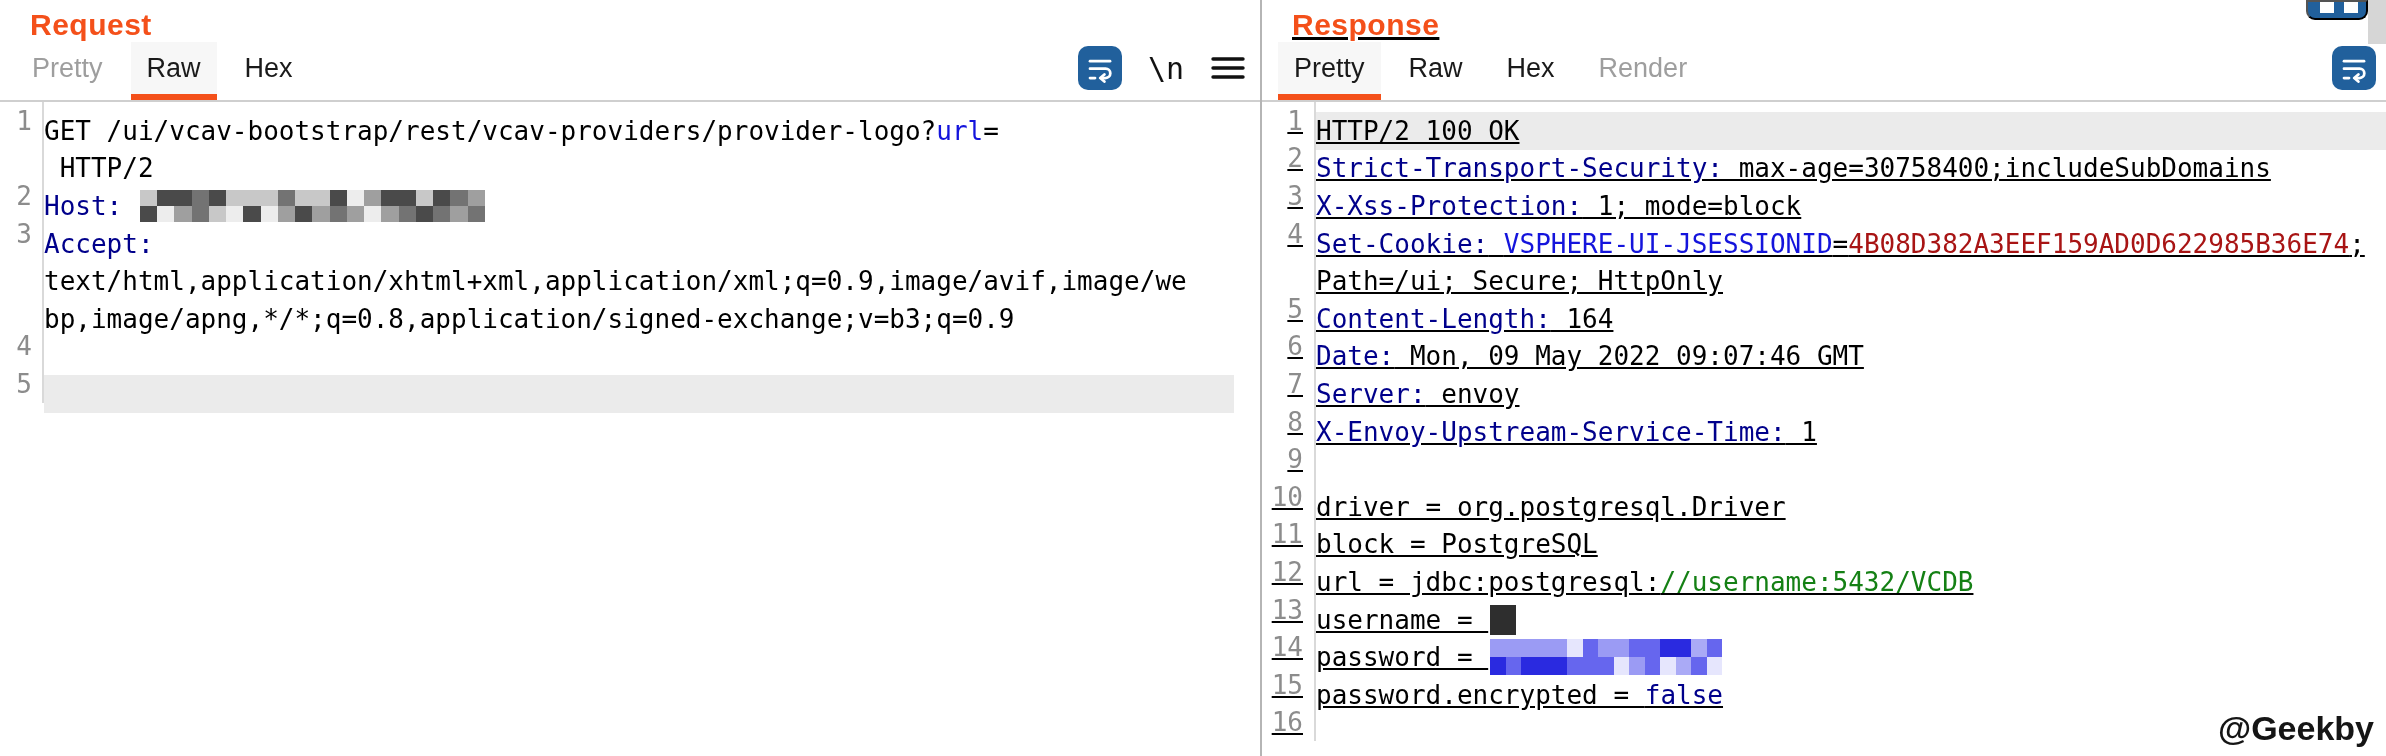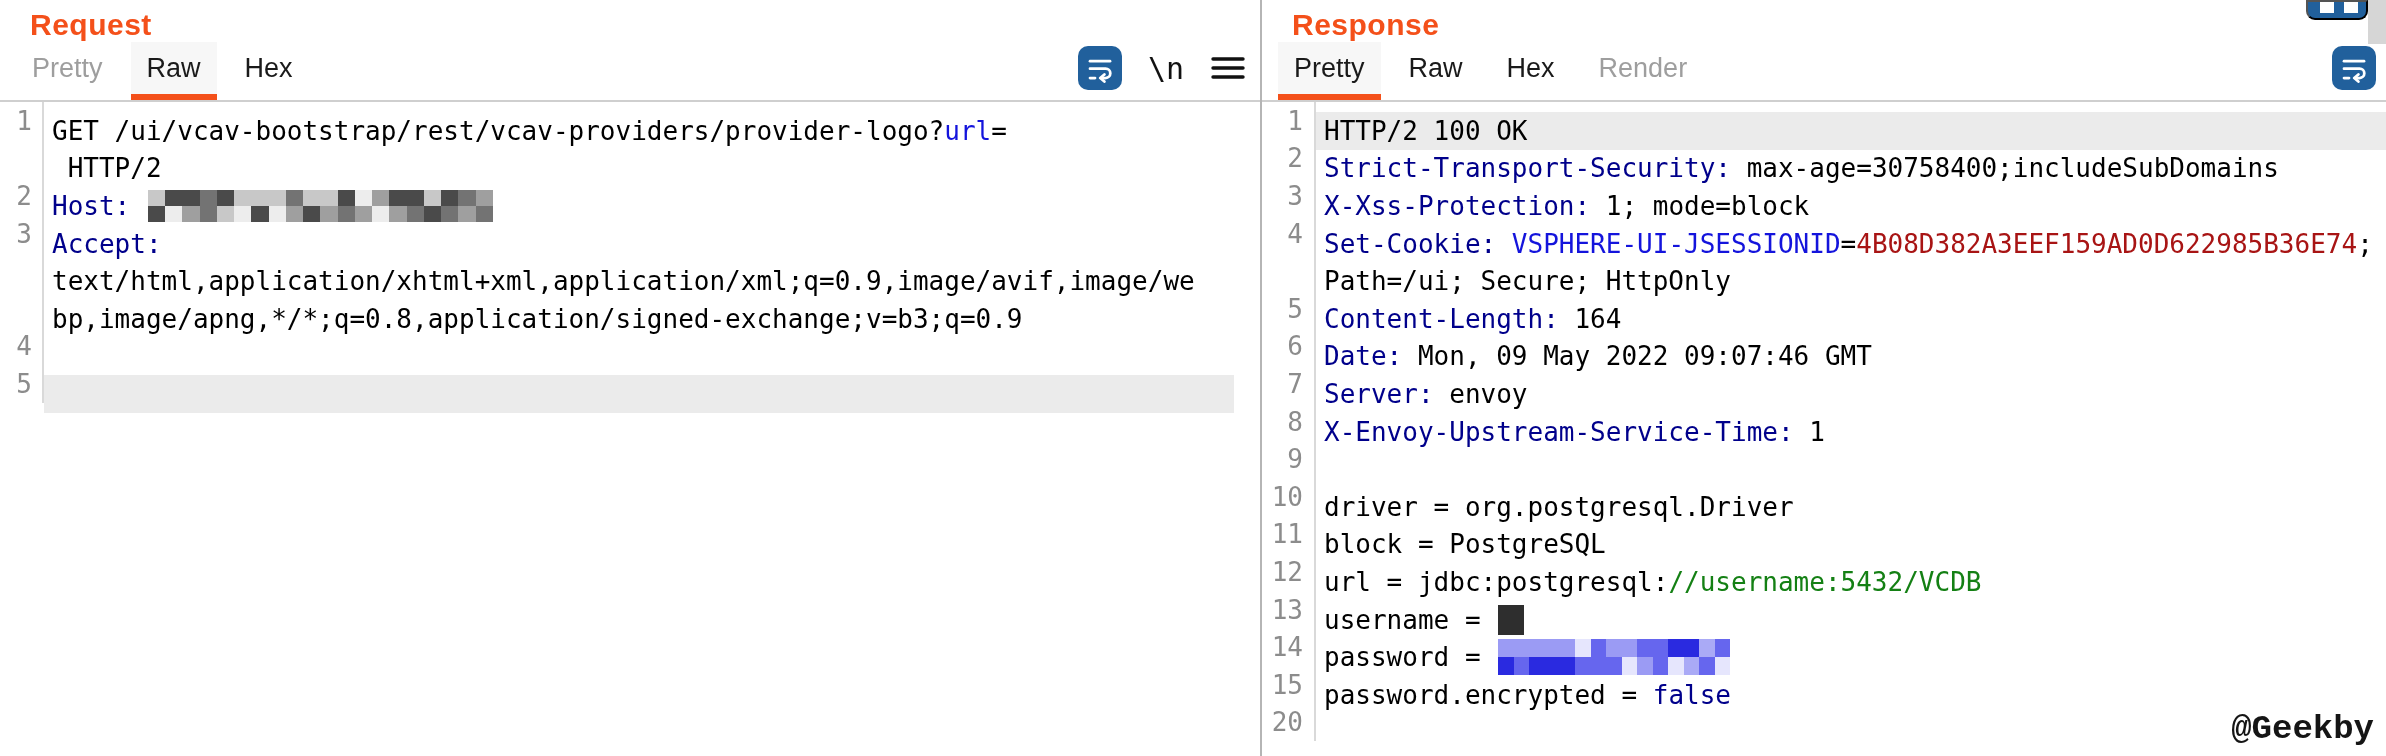--- a/index.html
+++ b/index.html
@@ -1,21 +1,21 @@
 <!DOCTYPE html>
 <html style="--accent: #f4501a; --icon-blue: #21609c; --syntax-key: #00008b; --syntax-param: #1414dc; --syntax-value: #a81414; --syntax-url: #148014; --gutter: #8c8c8c; --line-highlight: #ebebeb; --tab-disabled: #9e9e9e; --border: #cfcfcf; --divider: #b5b5b5; --active-tab-bg: #f7f7f7;"><head>
 <meta charset="utf-8">
 <style>
   html,body{margin:0;padding:0;background:#fff;}
   .app{position:relative;width:2386px;height:756px;background:#fff;overflow:hidden;
        display:flex;font-family:"Liberation Sans",sans-serif;}
   .panel{position:relative;height:100%;background:#fff;}
   .request-panel{width:1260px;flex:0 0 auto;}
   .divider{width:2px;background:var(--divider);flex:0 0 auto;}
-  .response-panel{flex:1 1 auto;min-width:0;}
+  .response-panel{flex:1 1 auto;min-width:0;text-decoration:underline;}
 
   .panel-header{position:relative;height:100px;border-bottom:2px solid var(--border);}
   .panel-title{margin:0;padding:8px 0 0 30px;font-size:30px;font-weight:700;color:var(--accent);letter-spacing:.5px;}
   .tabs{position:absolute;left:16px;bottom:0;display:flex;align-items:stretch;height:58px;}
   .tab{appearance:none;background:none;border:none;cursor:pointer;margin:0 12px 0 0;padding:0 16px;
        font-family:"Liberation Sans",sans-serif;font-size:27px;color:#1a1a1a;
        border-bottom:6px solid transparent;}
   .tab.active{background:var(--active-tab-bg);border-bottom-color:var(--accent);}
   .tab.disabled{color:var(--tab-disabled);}
   .header-icons{position:absolute;top:46px;display:flex;align-items:center;gap:26px;}
@@ -29,32 +29,32 @@
   .corner-tab i{position:absolute;top:-2px;width:14px;height:13px;background:#fff;}
   .corner-tab i:first-child{left:12px;} .corner-tab i:last-child{left:36px;}
   .corner-gray{position:absolute;top:0;right:0;width:18px;height:44px;background:#d6d6d6;}
 
   .editor{position:relative;width:100%;cursor:text;}
   .row{display:flex;height:37.6px;align-items:center;}
   .gutter{flex:0 0 auto;text-align:right;color:var(--gutter);font:26px "DejaVu Sans Mono",monospace;
           border-right:2px solid #d9d9d9;height:100%;display:flex;align-items:center;justify-content:flex-end;box-sizing:border-box;}
   .request-panel .gutter{width:44px;padding-right:10px;}
   .response-panel .gutter{width:54px;padding-right:11px;}
-  .code{flex:1 1 auto;height:100%;display:flex;align-items:center;padding-left:8px;
+  .code{flex:1 1 auto;height:100%;display:flex;align-items:center;
         font:26px "DejaVu Sans Mono",monospace;white-space:pre;overflow:hidden;margin-top:20px;}
   .request-panel .code{margin-right:26px;}
   .row.hl .code{background:var(--line-highlight);}
   .c-k{color:#000;} .c-h{color:var(--syntax-key);} .c-b{color:var(--syntax-param);}
   .c-r{color:var(--syntax-value);} .c-g{color:var(--syntax-url);}
 
   .mosaic{display:inline-flex;flex-wrap:wrap;align-self:center;margin:0 2px;}
   .mosaic i{display:block;}
 
   .watermark{position:absolute;right:12px;bottom:8px;font-size:34px;font-weight:600;color:#151515;
-             font-family:Liberation Mono, monospace;}
+             font-family:Liberation Sans, sans-serif;}
   svg{display:block;}
 </style>
 </head>
 <body>
 
 <div class="app">
 
   <section class="panel request-panel">
     <header class="panel-header">
       <h1 class="panel-title">Request</h1>
@@ -212,20 +212,20 @@
         </div>
         <div class="row">
           <span class="gutter">14</span>
           <span class="code"><span class="c-k">password = </span><span class="mosaic" style="width: 232px; height: 36px;"><i style="width: 15.4667px; height: 18px; background: rgb(155, 155, 244);"></i><i style="width: 15.4667px; height: 18px; background: rgb(155, 155, 244);"></i><i style="width: 15.4667px; height: 18px; background: rgb(155, 155, 244);"></i><i style="width: 15.4667px; height: 18px; background: rgb(155, 155, 244);"></i><i style="width: 15.4667px; height: 18px; background: rgb(155, 155, 244);"></i><i style="width: 15.4667px; height: 18px; background: rgb(230, 230, 253);"></i><i style="width: 15.4667px; height: 18px; background: rgb(102, 102, 238);"></i><i style="width: 15.4667px; height: 18px; background: rgb(155, 155, 244);"></i><i style="width: 15.4667px; height: 18px; background: rgb(155, 155, 244);"></i><i style="width: 15.4667px; height: 18px; background: rgb(102, 102, 238);"></i><i style="width: 15.4667px; height: 18px; background: rgb(102, 102, 238);"></i><i style="width: 15.4667px; height: 18px; background: rgb(42, 42, 224);"></i><i style="width: 15.4667px; height: 18px; background: rgb(42, 42, 224);"></i><i style="width: 15.4667px; height: 18px; background: rgb(170, 170, 246);"></i><i style="width: 15.4667px; height: 18px; background: rgb(102, 102, 238);"></i><i style="width: 15.4667px; height: 18px; background: rgb(42, 42, 224);"></i><i style="width: 15.4667px; height: 18px; background: rgb(102, 102, 238);"></i><i style="width: 15.4667px; height: 18px; background: rgb(42, 42, 224);"></i><i style="width: 15.4667px; height: 18px; background: rgb(42, 42, 224);"></i><i style="width: 15.4667px; height: 18px; background: rgb(42, 42, 224);"></i><i style="width: 15.4667px; height: 18px; background: rgb(102, 102, 238);"></i><i style="width: 15.4667px; height: 18px; background: rgb(102, 102, 238);"></i><i style="width: 15.4667px; height: 18px; background: rgb(102, 102, 238);"></i><i style="width: 15.4667px; height: 18px; background: rgb(230, 230, 253);"></i><i style="width: 15.4667px; height: 18px; background: rgb(155, 155, 244);"></i><i style="width: 15.4667px; height: 18px; background: rgb(102, 102, 238);"></i><i style="width: 15.4667px; height: 18px; background: rgb(230, 230, 253);"></i><i style="width: 15.4667px; height: 18px; background: rgb(170, 170, 246);"></i><i style="width: 15.4667px; height: 18px; background: rgb(102, 102, 238);"></i><i style="width: 15.4667px; height: 18px; background: rgb(230, 230, 253);"></i></span></span>
         </div>
         <div class="row">
           <span class="gutter">15</span>
           <span class="code"><span class="c-k">password.encrypted = </span><span class="c-h">false</span></span>
         </div>
         <div class="row">
-          <span class="gutter">20</span>
+          <span class="gutter">16</span>
           <span class="code"></span>
         </div>
       </div>
   </section>
 
   <div class="watermark">@Geekby</div>
 </div>
 
 </body></html>

